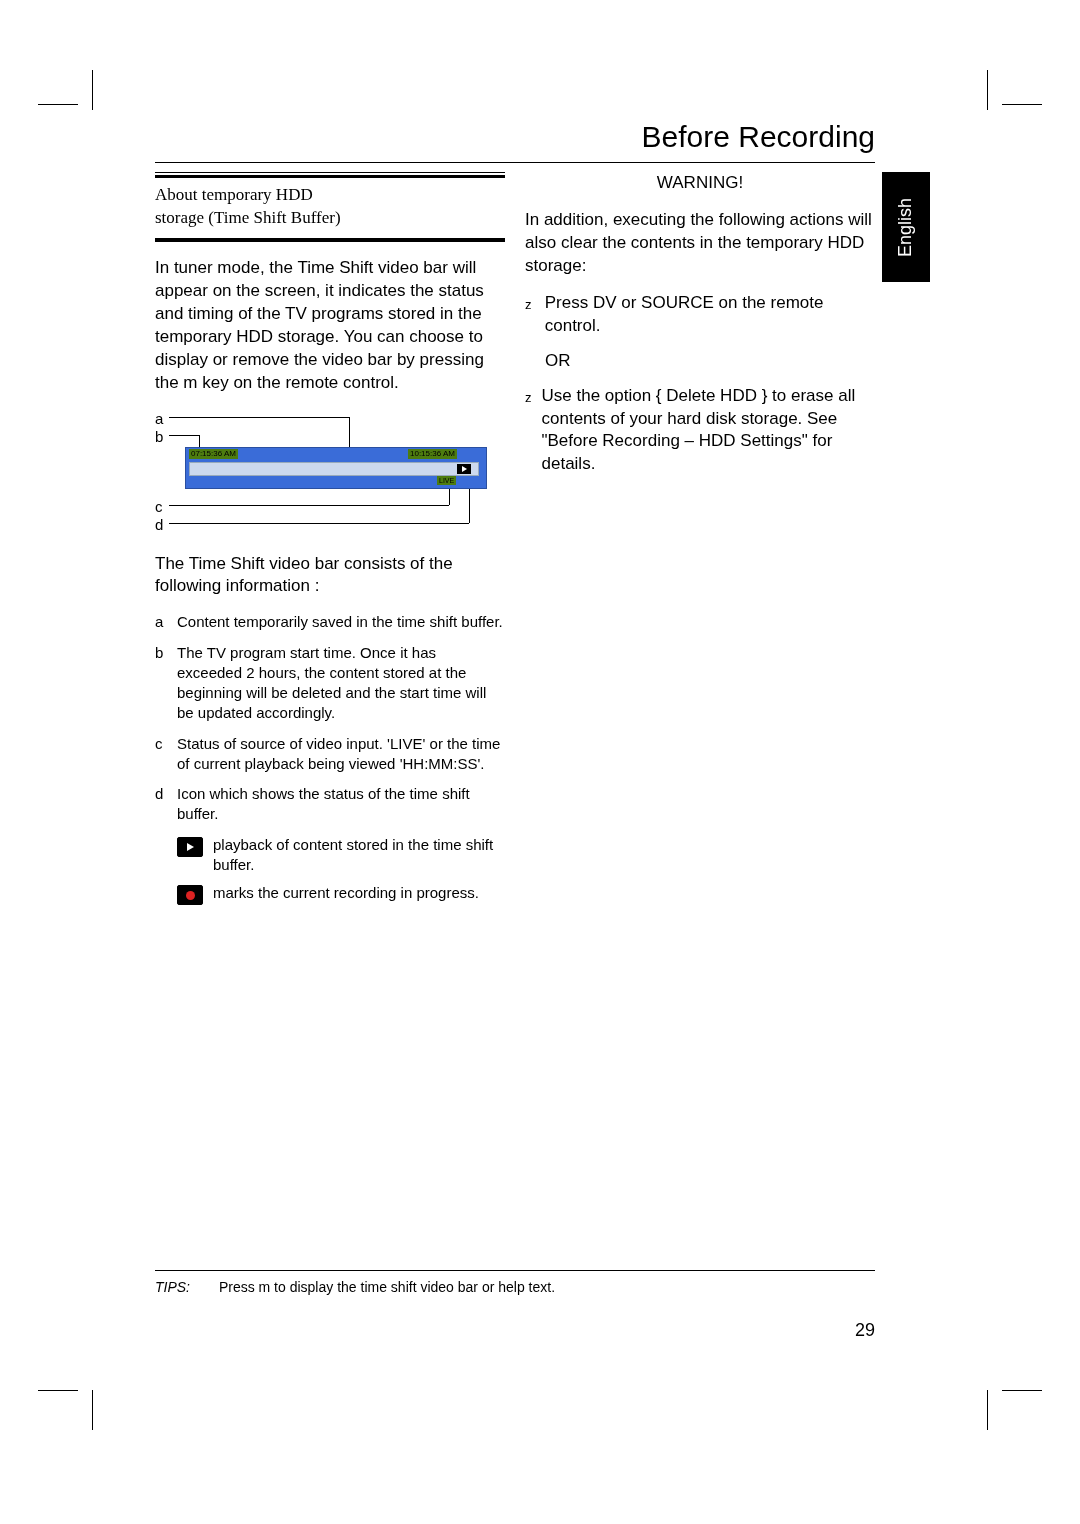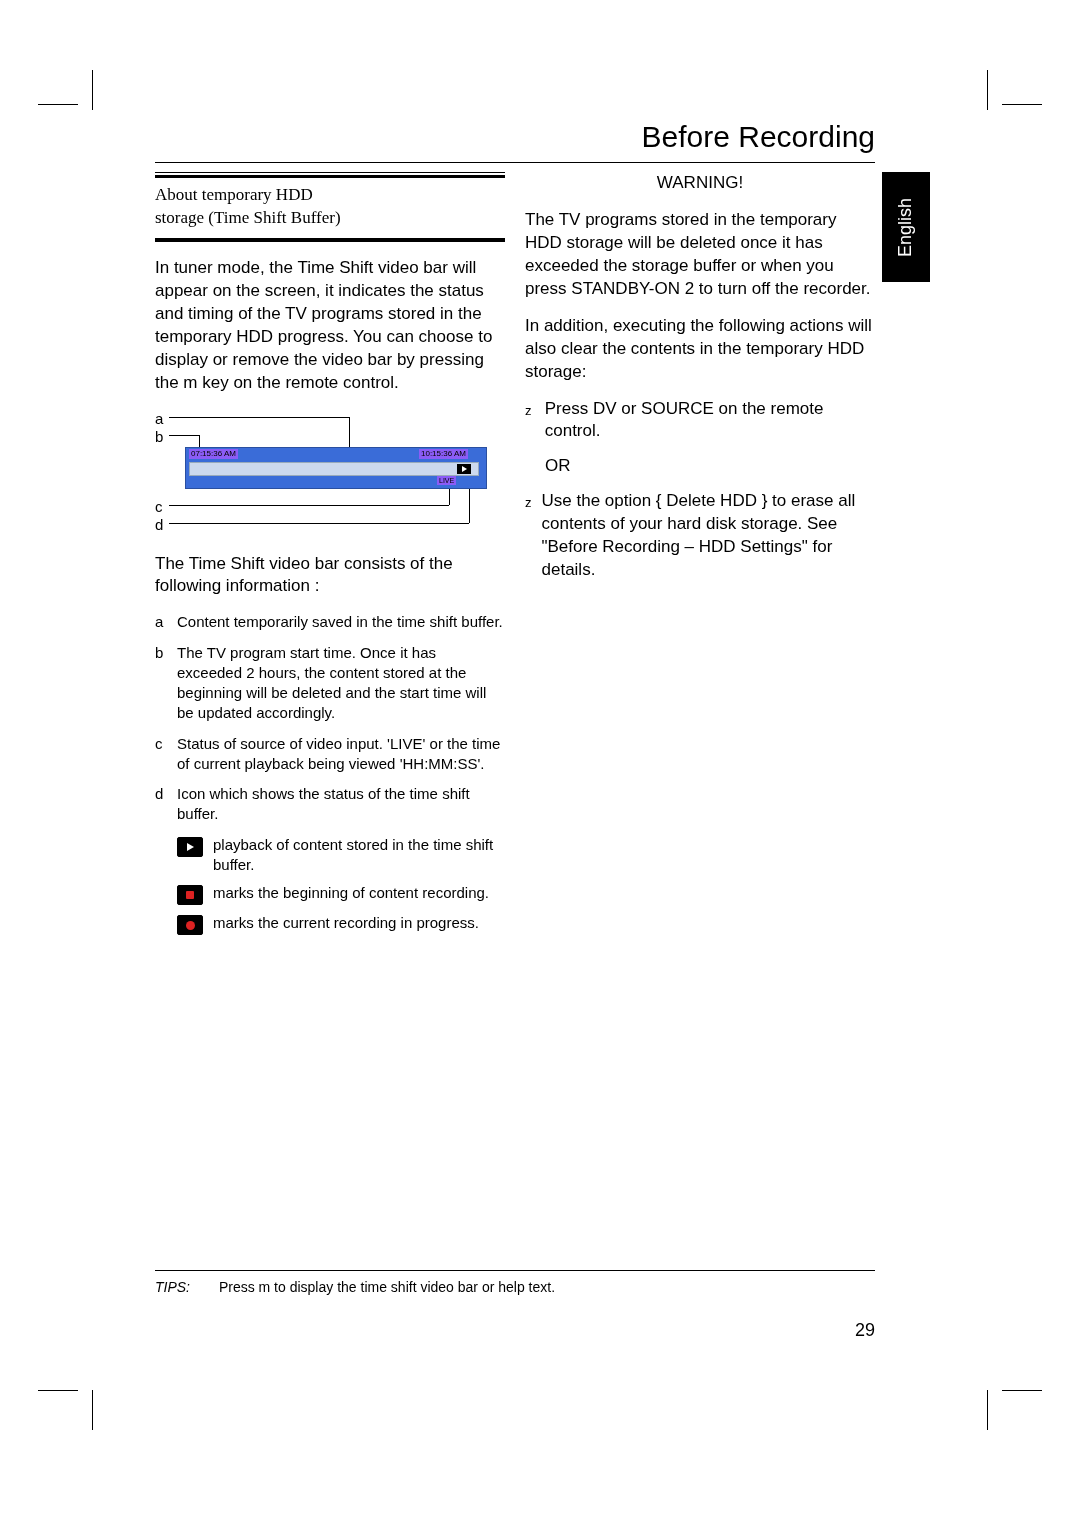--- a/index.html
+++ b/index.html
@@ -100,21 +100,21 @@
   }
   .dia-light {
     position: absolute;
     background: #cdd9ee;
     border: 1px solid #9ab;
   }
   .dia-text {
     position: absolute;
     font-size: 8px;
     color: #000;
-    background: #8b5cf6;
+    background: #4d7c0f;
     padding: 0 2px;
   }
   .dia-line { position:absolute; background:#000; }
   .info-list {
     font-size: 15px;
     line-height: 1.35;
   }
   .info-list .row { display:flex; gap:8px; margin-bottom:10px;}
   .info-list .lbl { width:14px; flex-shrink:0;}
   .sub-icons .srow { display:flex; gap:10px; margin-bottom:8px; align-items:flex-start;}
@@ -172,40 +172,40 @@
 
     <div class="col col-left">
       <div class="section-head-wrap">
         <div class="section-head-inner">
           <div>About temporary HDD</div>
           <div>storage (Time Shift Buffer)</div>
         </div>
       </div>
       <div class="section-head-bottomline"></div>
 
-      <p>In tuner mode, the Time Shift video bar will appear on the screen, it indicates the status and timing of the TV programs stored in the temporary HDD progress. You can choose to display or remove the video bar by pressing the m key on the remote control.</p>
+      <p>In tuner mode, the Time Shift video bar will appear on the screen, it indicates the status and timing of the TV programs stored in the temporary HDD storage. You can choose to display or remove the video bar by pressing the m key on the remote control.</p>
 
       <div class="diagram">
         <span class="dia-label" style="top:0; left:0;">a</span>
         <span class="dia-label" style="top:18px; left:0;">b</span>
         <span class="dia-label" style="top:88px; left:0;">c</span>
         <span class="dia-label" style="top:106px; left:0;">d</span>
 
         <div class="dia-line" style="top:8px; left:14px; width:180px; height:1px;"></div>
         <div class="dia-line" style="top:8px; left:194px; width:1px; height:42px;"></div>
         <div class="dia-line" style="top:26px; left:14px; width:30px; height:1px;"></div>
         <div class="dia-line" style="top:26px; left:44px; width:1px; height:14px;"></div>
         <div class="dia-line" style="top:96px; left:14px; width:280px; height:1px;"></div>
         <div class="dia-line" style="top:78px; left:294px; width:1px; height:18px;"></div>
         <div class="dia-line" style="top:114px; left:14px; width:300px; height:1px;"></div>
         <div class="dia-line" style="top:70px; left:314px; width:1px; height:44px;"></div>
 
         <div class="dia-box" style="top:38px; left:30px; width:300px; height:40px;"></div>
         <div class="dia-text" style="top:40px; left:34px;">07:15:36 AM</div>
-        <div class="dia-text" style="top:40px; left:264px;">10:15:36 AM</div>
+        <div class="dia-text" style="top:40px; left:253px;">10:15:36 AM</div>
         <div class="dia-light" style="top:53px; left:34px; width:288px; height:12px;"></div>
         <div style="position:absolute; top:55px; left:302px; width:14px; height:10px; background:#000; display:flex; align-items:center; justify-content:center;">
           <span style="border-left:5px solid #fff; border-top:3px solid transparent; border-bottom:3px solid transparent;"></span>
         </div>
         <div class="dia-text" style="top:67px; left:282px; font-size:7px;">LIVE</div>
       </div>
 
       <p>The Time Shift video bar consists of the following information :</p>
 
       <div class="info-list">
@@ -224,34 +224,29 @@
         <div class="row">
           <div class="lbl">d</div>
           <div>Icon which shows the status of the time shift buffer.</div>
         </div>
         <div class="sub-icons">
           <div class="srow">
             <div class="ic ic-play"></div>
             <div>playback of content stored in the time shift buffer.</div>
           </div>
           <div class="srow">
-            <div class="ic ic-recstart"></div>
-            <div>marks the beginning of content recording.</div>
-          </div>
-          <div class="srow">
             <div class="ic ic-recnow"></div>
             <div>marks the current recording in progress.</div>
           </div>
         </div>
       </div>
     </div>
 
     <div class="col col-right">
       <p class="warning-head">WARNING!</p>
-      <p>The TV programs stored in the temporary HDD storage will be deleted once it has exceeded the storage buffer or when you press STANDBY-ON 2 to turn off the recorder.</p>
       <p>In addition, executing the following actions will also clear the contents in the temporary HDD storage:</p>
       <ul class="z-list">
         <li>
           <span class="z">z</span>
           <span>Press DV or SOURCE on the remote control.</span>
         </li>
       </ul>
       <p class="or-line">OR</p>
       <ul class="z-list">
         <li>

